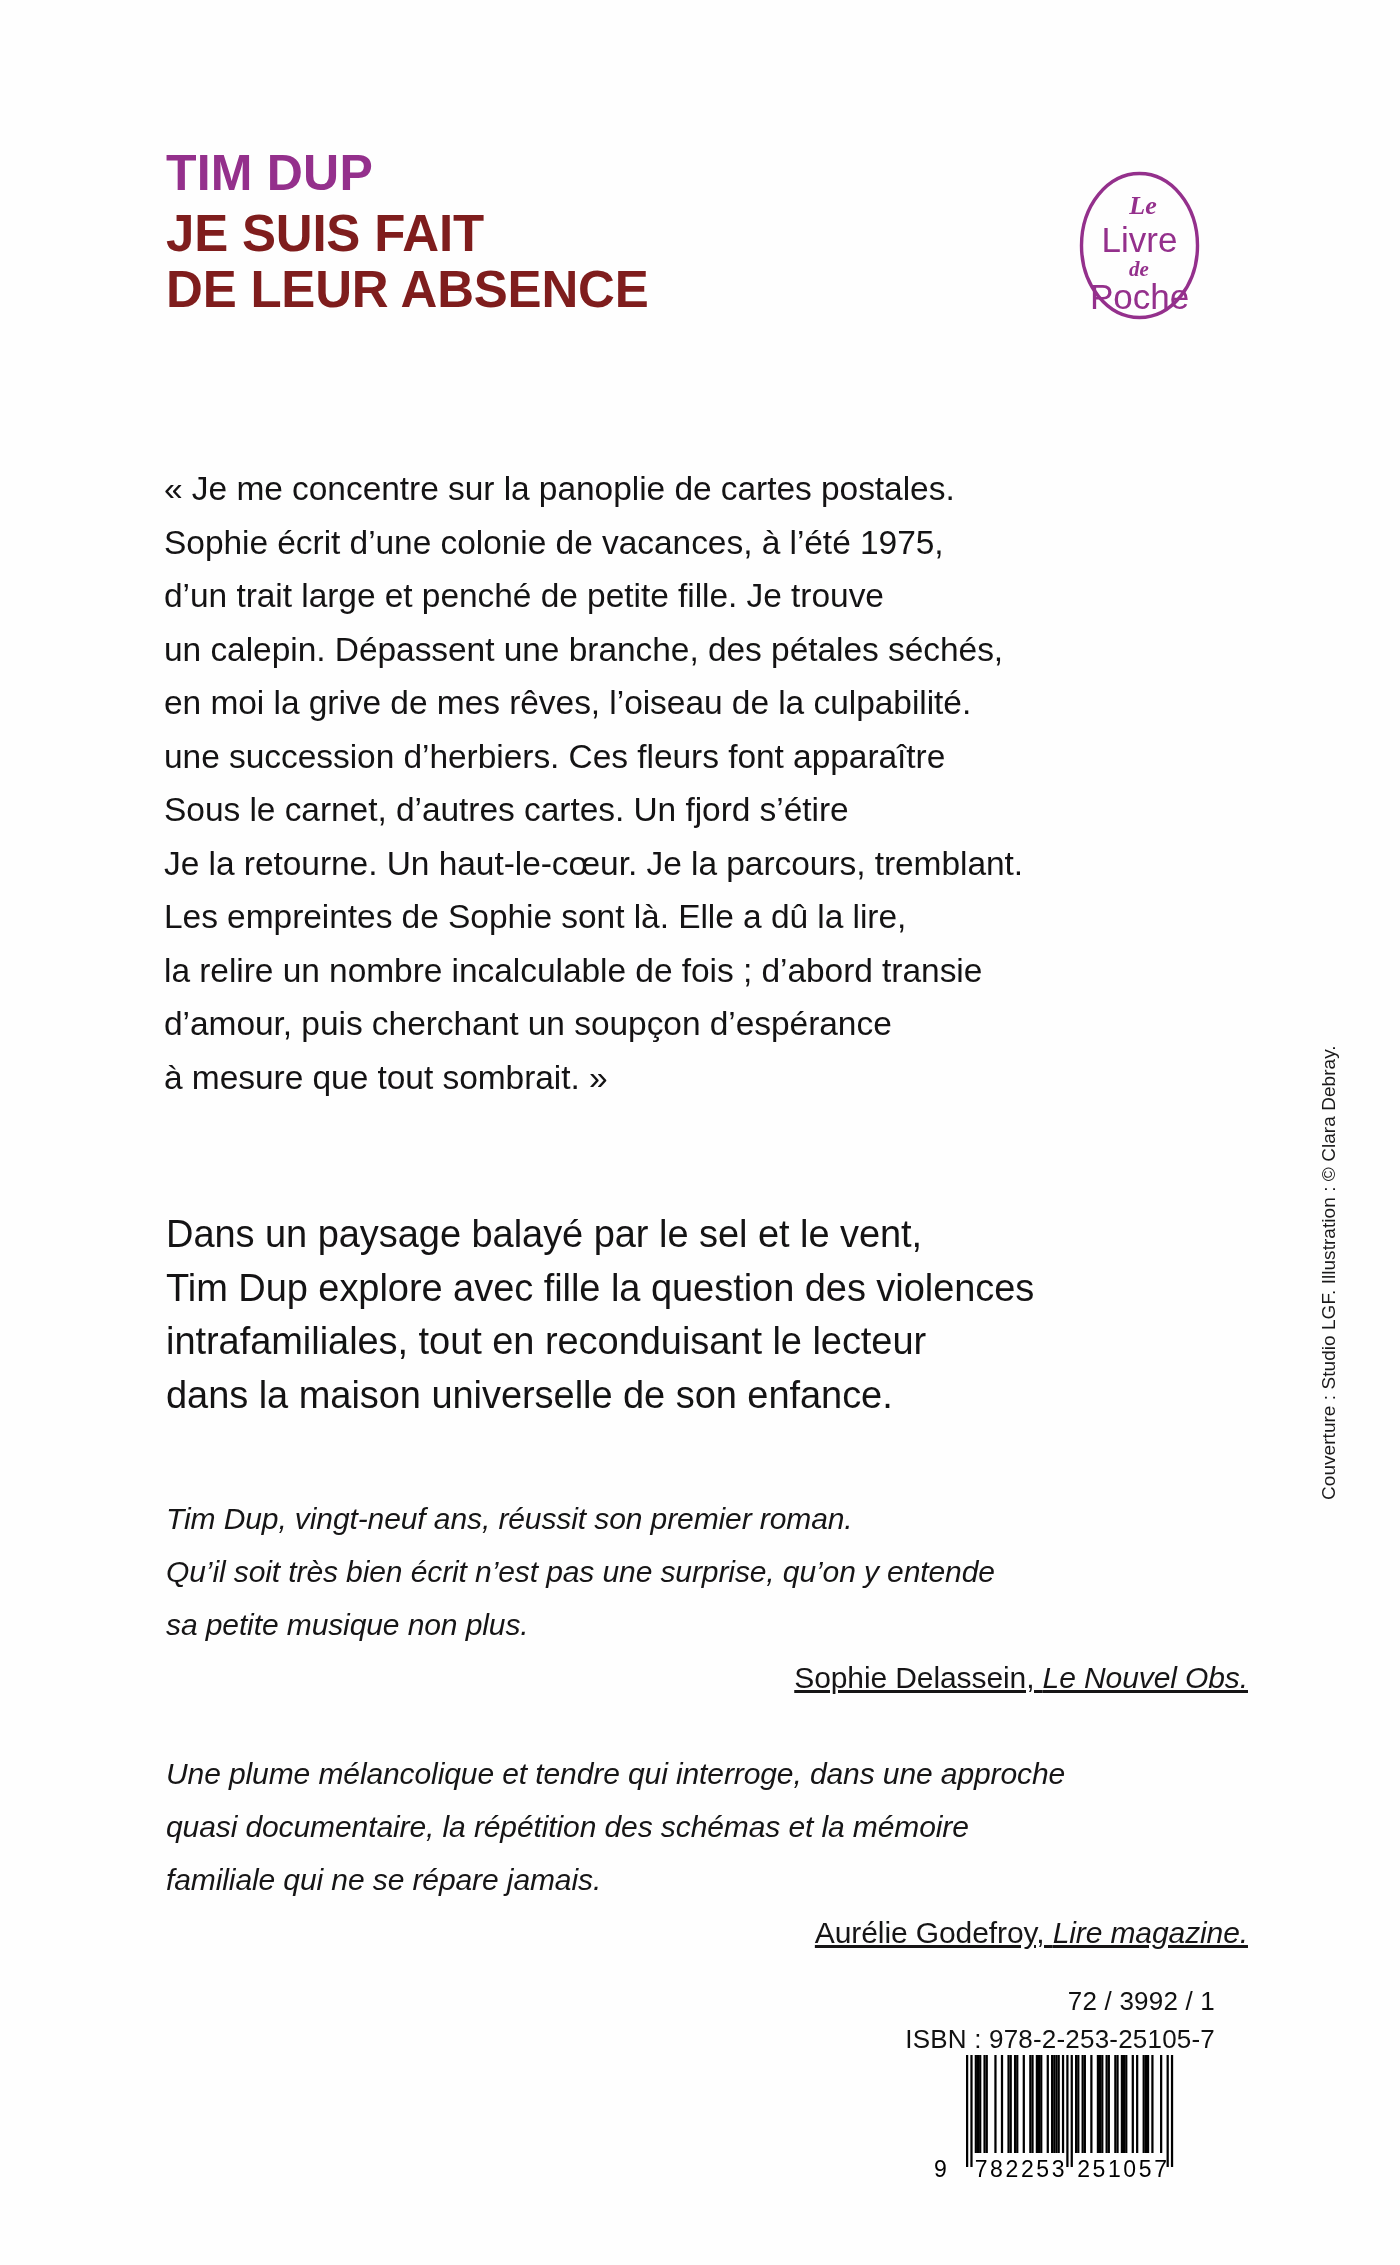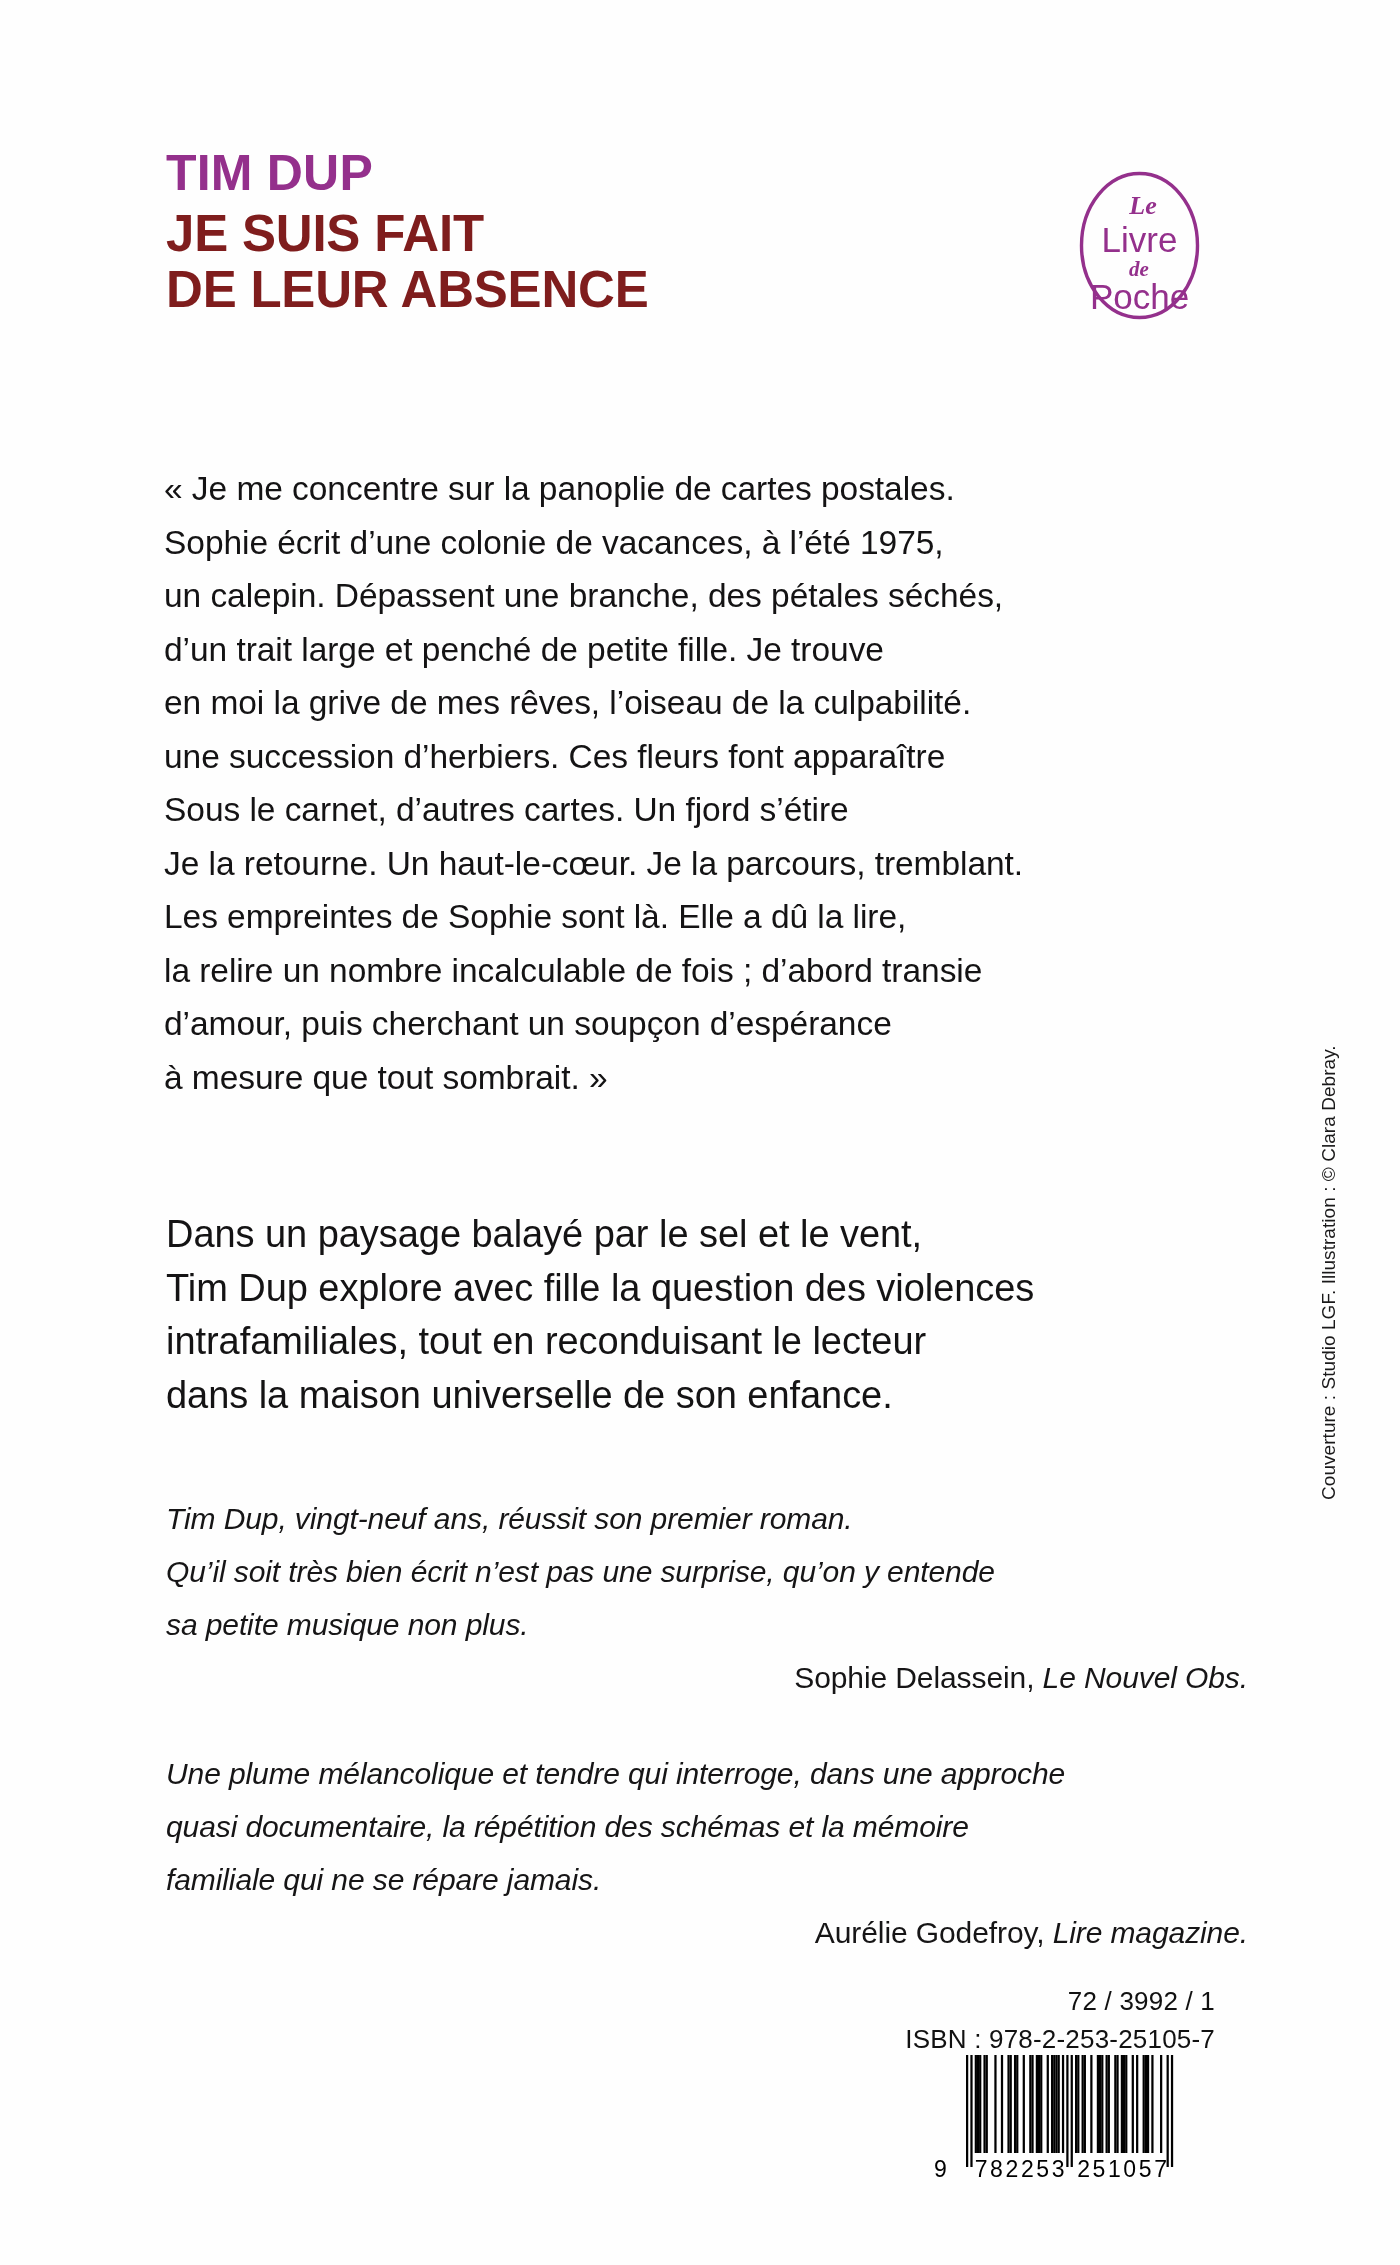--- a/index.html
+++ b/index.html
@@ -98,20 +98,21 @@
   .press-1 { top: 1492px; }
   .press-2 { top: 1747px; }
 
   .attribution {
     text-align: right;
     font-style: normal;
     font-size: 30px;
     white-space: nowrap;
     display: block;
     padding-right: 8px;
+    text-decoration: underline;
   }
   .attribution .pubname { font-style: italic; }
   .credits-wrap {
     position: absolute;
     left: 1318px;
     top: 1500px;
     width: 640px;
     height: 26px;
     transform: rotate(-90deg);
     transform-origin: left top;
@@ -166,22 +167,22 @@
         <text x="62.5" y="84" font-family="Liberation Sans, sans-serif" font-size="35" font-weight="normal" text-anchor="middle">Livre</text>
         <text x="62" y="108" font-family="Liberation Serif, serif" font-size="21" font-style="italic" font-weight="bold" text-anchor="middle">de</text>
         <text x="62.5" y="141" font-family="Liberation Sans, sans-serif" font-size="35" font-weight="normal" text-anchor="middle">Poche</text>
       </g>
     </svg>
   </div>
 
   <div class="quote-block">
     <span class="ln">« Je me concentre sur la panoplie de cartes postales.</span>
     <span class="ln">Sophie écrit d’une colonie de vacances, à l’été 1975,</span>
+    <span class="ln">d’un trait large et penché de petite fille. Je trouve</span>
     <span class="ln">un calepin. Dépassent une branche, des pétales séchés,</span>
-    <span class="ln">d’un trait large et penché de petite fille. Je trouve</span>
     <span class="ln">en moi la grive de mes rêves, l’oiseau de la culpabilité.</span>
     <span class="ln">une succession d’herbiers. Ces fleurs font apparaître</span>
     <span class="ln">Sous le carnet, d’autres cartes. Un fjord s’étire</span>
     <span class="ln">Je la retourne. Un haut-le-cœur. Je la parcours, tremblant.</span>
     <span class="ln">Les empreintes de Sophie sont là. Elle a dû la lire,</span>
     <span class="ln">la relire un nombre incalculable de fois ; d’abord transie</span>
     <span class="ln">d’amour, puis cherchant un soupçon d’espérance</span>
     <span class="ln">à mesure que tout sombrait. »</span>
   </div>
 

